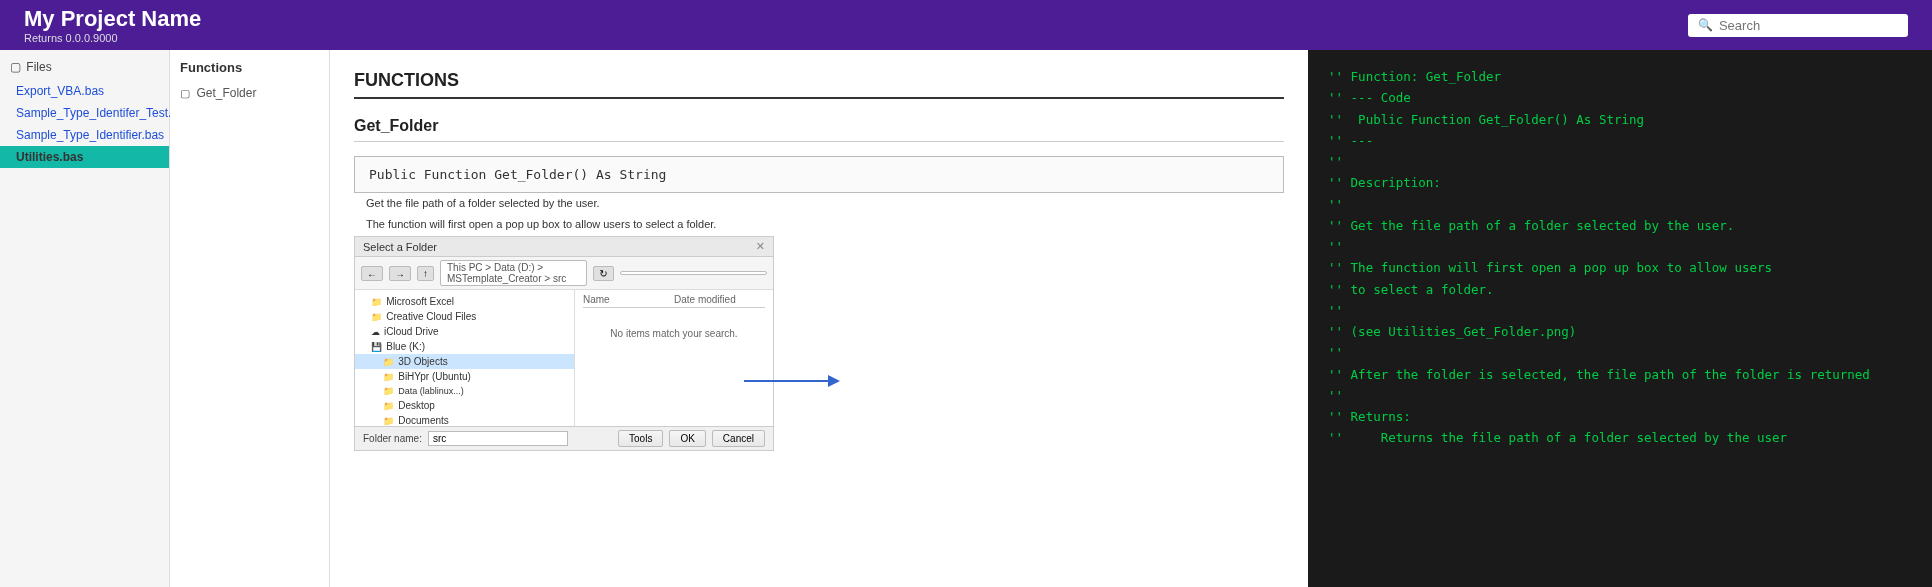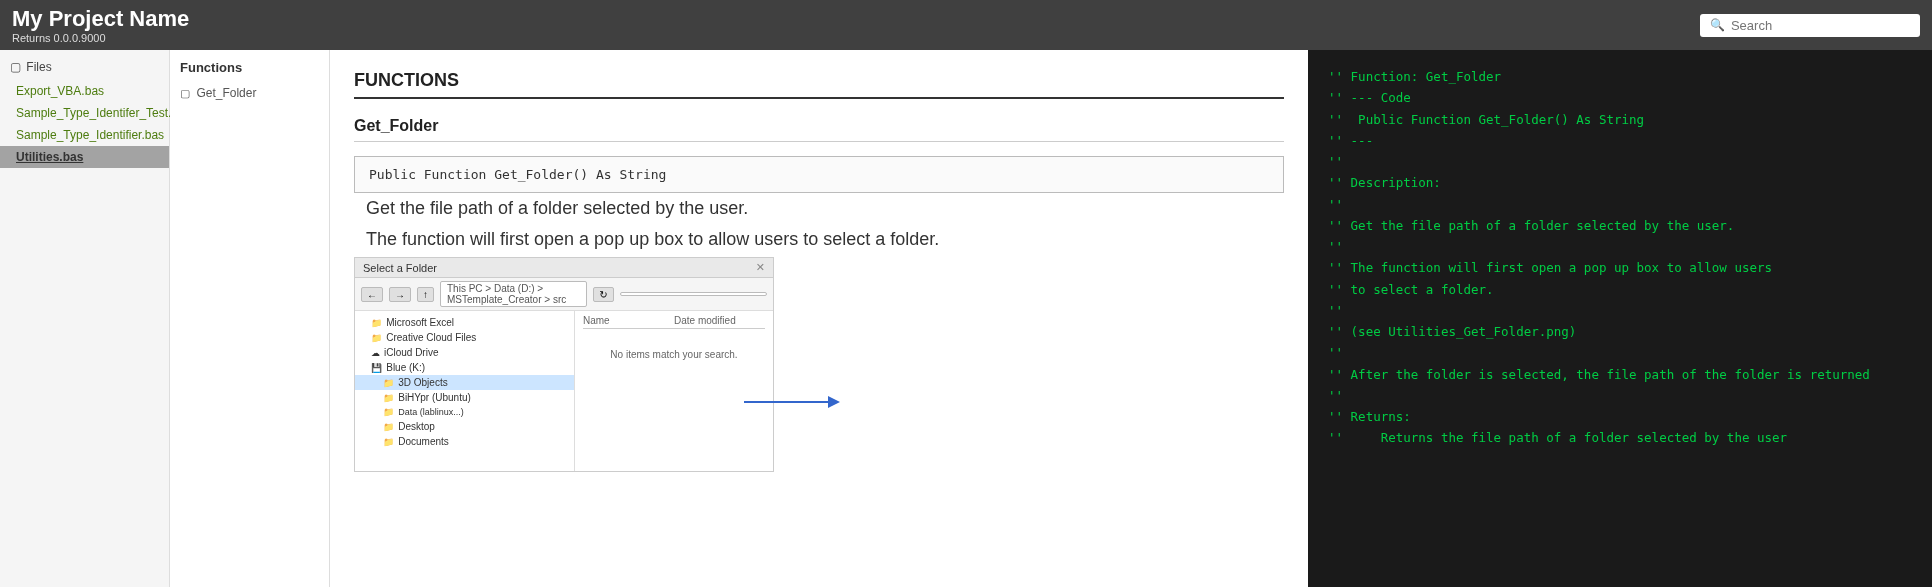--- a/index.html
+++ b/index.html
@@ -1,24 +1,24 @@
 <!DOCTYPE html>
 <html><head>
   <meta charset="utf-8">
   <style>
     * { box-sizing: border-box; margin: 0; padding: 0; }
     body { font-family: Arial, sans-serif; font-size: 13px; display: flex; flex-direction: column; height: 587px; overflow: hidden; background: #fff; }
 
     
     .header {
-      background: #404040;
+      background: #4c1d95;
       color: white;
       display: flex;
       align-items: center;
-      padding: 6px 12px;
+      padding: 6px 24px;
       min-height: 50px;
       flex-shrink: 0;
     }
     .header-title-block { flex: 1; }
     .header-title { font-size: 22px; font-weight: bold; color: white; }
     .header-version { font-size: 11px; color: #ddd; }
     .search-box {
       display: flex;
       align-items: center;
       background: white;
@@ -42,23 +42,23 @@
       display: flex;
       flex-direction: column;
       flex-shrink: 0;
       font-size: 12px;
     }
     .sidebar-files-header {
       display: flex; align-items: center; padding: 10px 10px 6px 10px; color: #444; font-size: 12px;
     }
     .sidebar-files-header .checkbox-icon { margin-right: 5px; color: #555; }
     .sidebar-file-item {
-      padding: 4px 10px 4px 16px; color: #4d7c0f; cursor: pointer; font-size: 12px;
-    }
-    .sidebar-file-item.active { background: #a3a3a3; font-weight: bold; color: #333; text-decoration: underline; }
+      padding: 4px 10px 4px 16px; color: #1d4ed8; cursor: pointer; font-size: 12px;
+    }
+    .sidebar-file-item.active { background: #14b8a6; font-weight: bold; color: #333; }
     .sidebar-footer {
       margin-top: auto;
       padding: 10px;
       font-size: 10px;
       color: #777;
       line-height: 1.5;
     }
 
     
     .functions-nav {
@@ -107,21 +107,21 @@
       color: #333;
       margin-bottom: 2px;
       background: #fafafa;
     }
     .description-title {
       font-weight: bold;
       color: #222;
       margin-bottom: 8px;
     }
     .description-text {
-      font-size: 18px;
+      font-size: 11px;
       color: #333;
       margin-left: 12px;
       margin-bottom: 4px;
       line-height: 1.5;
     }
 
     
     .screenshot-container {
       position: relative;
       width: 420px;
@@ -346,20 +346,31 @@
 
           <div class="screenshot-right">
             <div class="screenshot-cols">
               <span class="screenshot-col-header">Name</span>
               <span class="screenshot-col-header">Date modified</span>
             </div>
             <div class="screenshot-no-match">No items match your search.</div>
           </div>
         </div>
 
+        <div class="screenshot-footer">
+          <div style="display:flex;align-items:center;gap:6px;">
+            <span class="folder-name-label">Folder name:</span>
+            <input class="folder-name-input" type="text" value="src" style="">
+          </div>
+          <div class="screenshot-btns">
+            <button class="screenshot-btn">Tools</button>
+            <button class="screenshot-btn">OK</button>
+            <button class="screenshot-btn">Cancel</button>
+          </div>
+        </div>
       </div>
 
       <svg class="arrow-svg" width="100" height="30">
         <defs>
           <marker id="arrowhead" markerWidth="6" markerHeight="6" refX="3" refY="3" orient="auto">
             <path d="M0,0 L0,6 L6,3 z" fill="#3366cc"></path>
           </marker>
         </defs>
         <line x1="0" y1="15" x2="90" y2="15" stroke="#3366cc" stroke-width="2" marker-end="url(#arrowhead)"></line>
       </svg>

